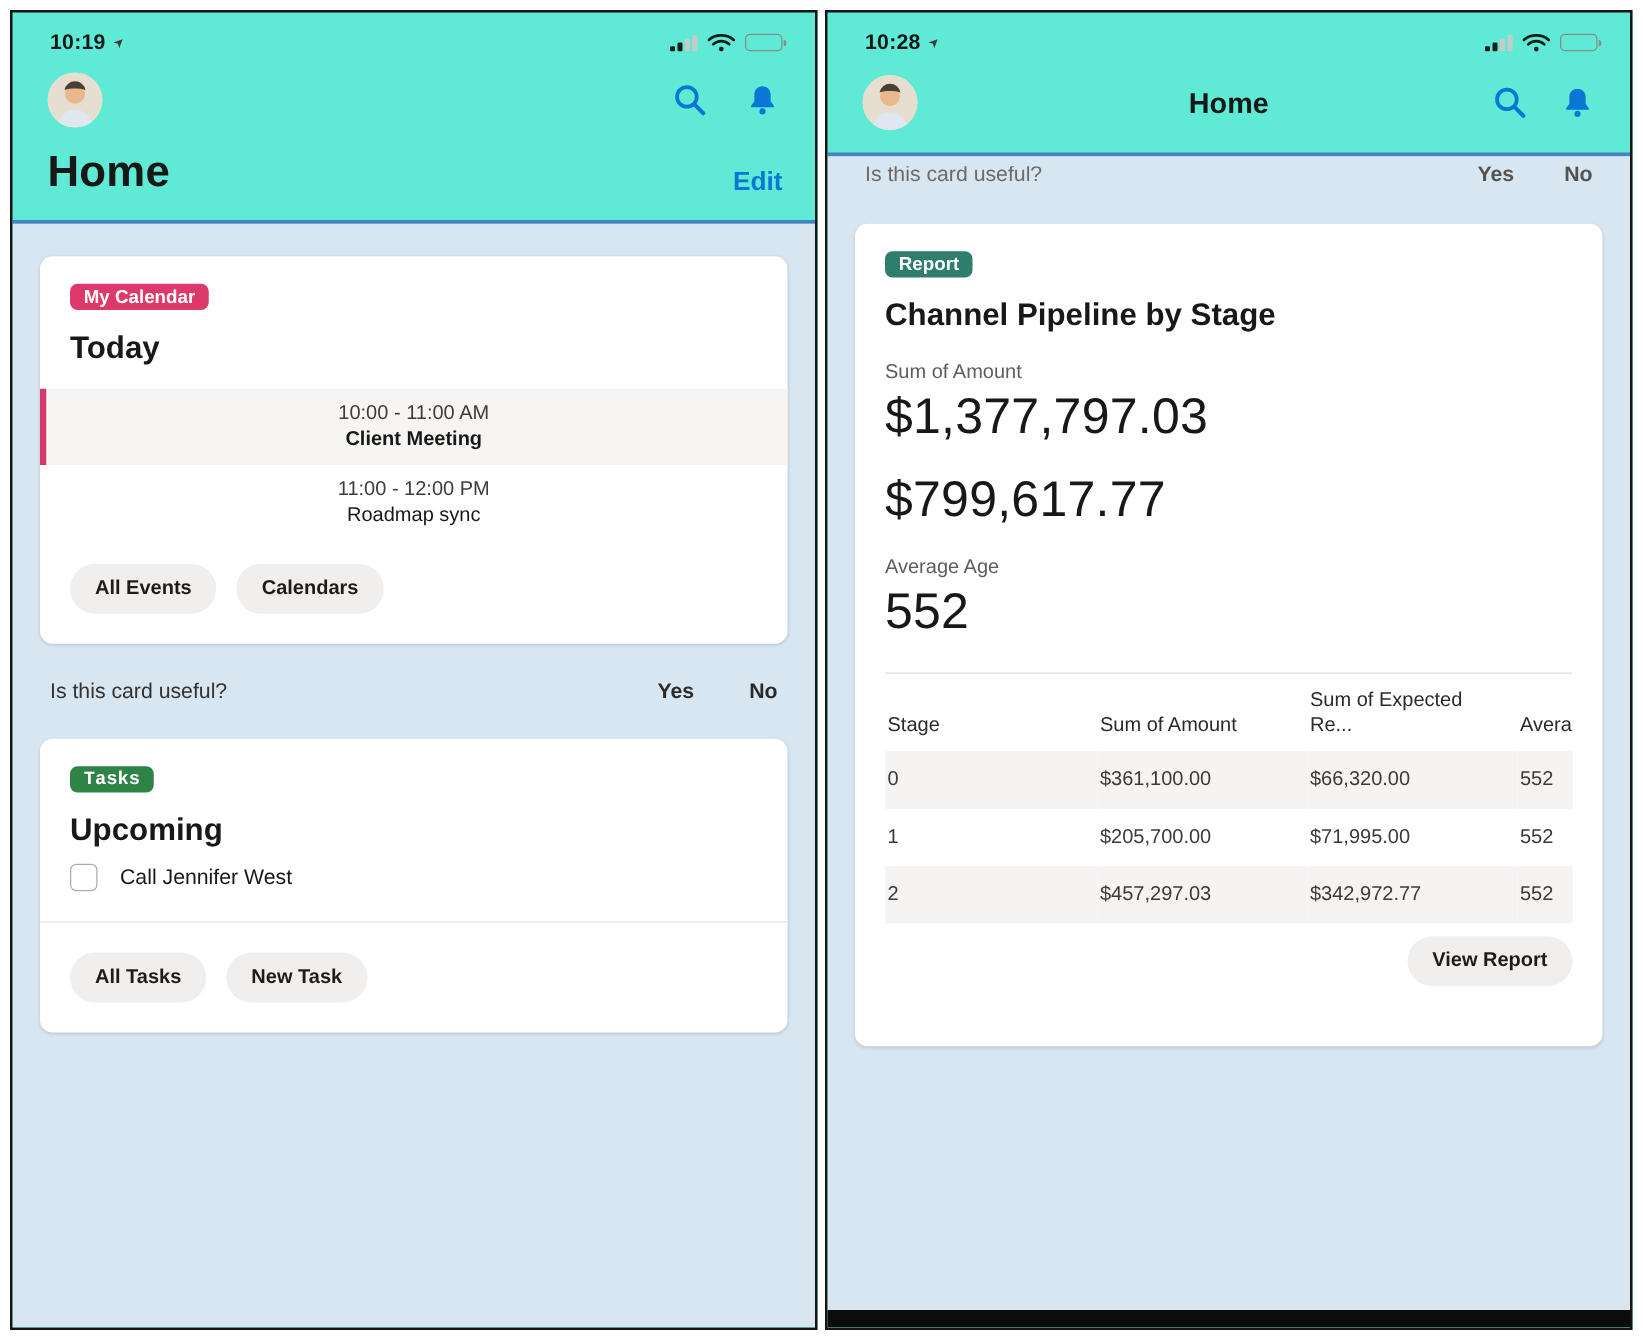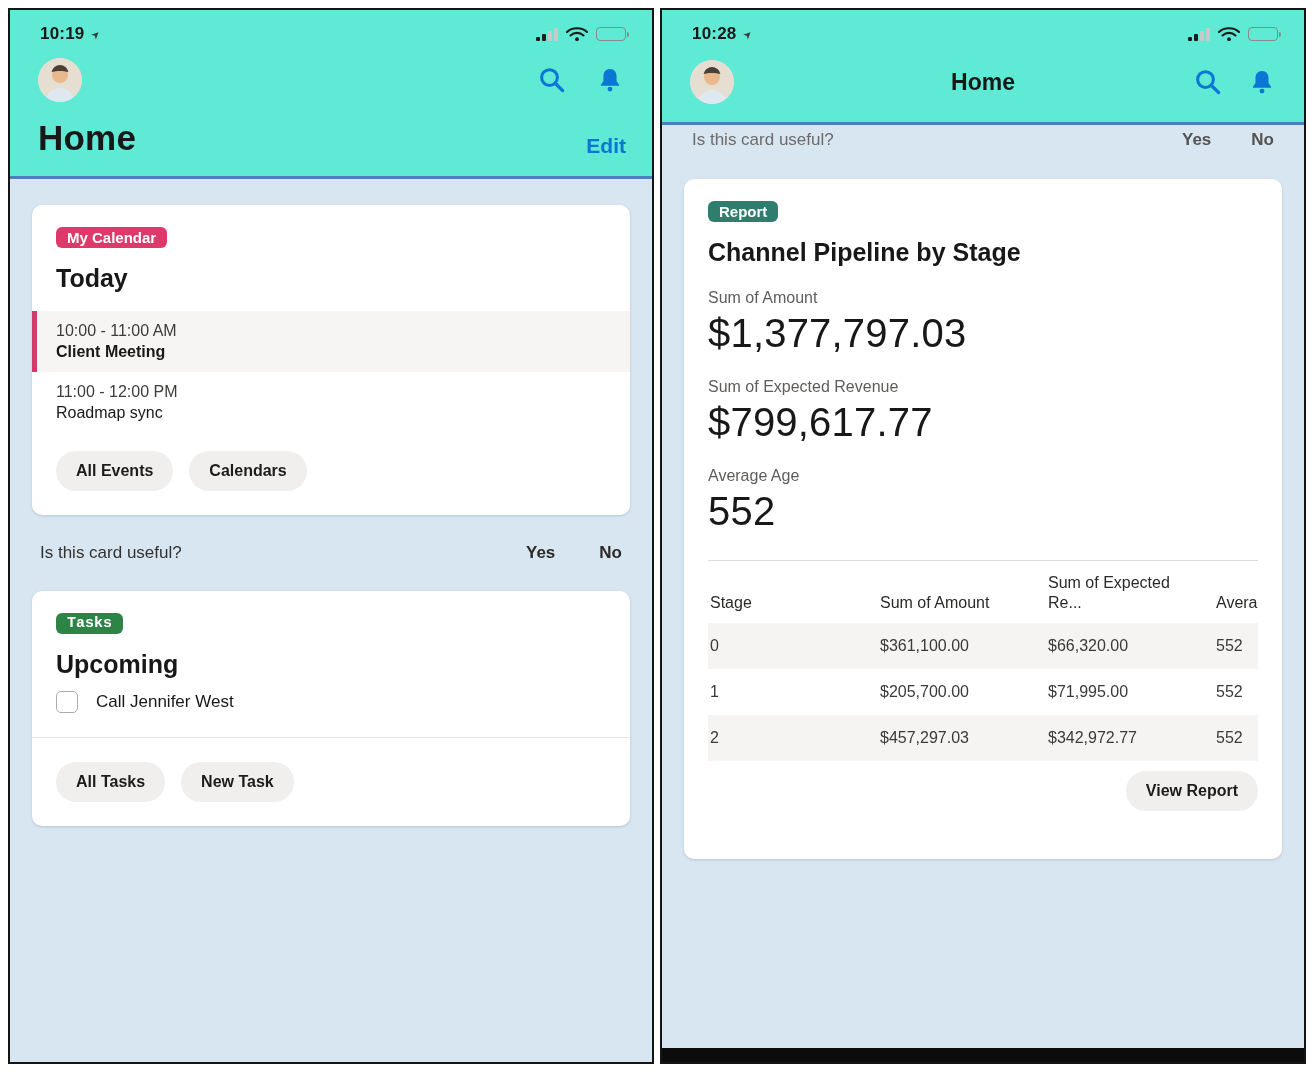--- a/index.html
+++ b/index.html
@@ -44,21 +44,21 @@
 
   
   .content { flex:1; background:#d8e6f2; padding:26px 22px 0 22px; overflow:hidden; position:relative; }
   .card { background:#ffffff; border-radius:10px; box-shadow:0 1px 3px rgba(0,0,0,.14); padding:22px 24px 24px 24px; }
   .badge { display:inline-block; color:#ffffff; font-size:15px; font-weight:700; padding:2px 11px; border-radius:6px; }
   .badge.pink { background:#dd3a6b; }
   .badge.green { background:#2e8447;font-family:Liberation Mono, monospace; }
   .badge.teal { background:#2f7d6d; }
   .card-title { font-size:25px; font-weight:700; margin-top:16px; }
 
-  .event { padding:11px 24px; margin:0 -24px; }
+  .event { padding:11px 24px; margin:0 -24px;text-align:center; }
   .event.hl { background:#f6f5f4; border-left:5px solid #d13a6d; padding-left:19px; margin-top:18px; }
   .event .etime { font-size:16px; color:#3e3c3a; }
   .event .ename { font-size:16px; margin-top:3px; }
   .event.hl .ename { font-weight:700; }
 
   .pill-row { display:flex; gap:16px; margin-top:18px; }
   .pill { background:#f0efee; border-radius:999px; padding:11px 20px; font-size:16px; font-weight:700; color:#1d1c1a; }
 
   .feedback { display:flex; align-items:center; padding:0 8px; margin:28px 0; font-size:17px; color:#333230; }
   .feedback .q { flex:1; }
@@ -256,21 +256,20 @@
 
       <div class="card">
         <span class="badge teal">Report</span>
         <div class="card-title">Channel Pipeline by Stage</div>
 
         <div class="metric">
           <div class="mlabel">Sum of Amount</div>
           <div class="mvalue">$1,377,797.03</div>
         </div>
         <div class="metric">
-          <div class="mlabel">Sum of Expected Revenue</div>
           <div class="mvalue">$799,617.77</div>
         </div>
         <div class="metric">
           <div class="mlabel">Average Age</div>
           <div class="mvalue">552</div>
         </div>
 
         <div class="table-wrap">
           <table class="report">
             <colgroup>

